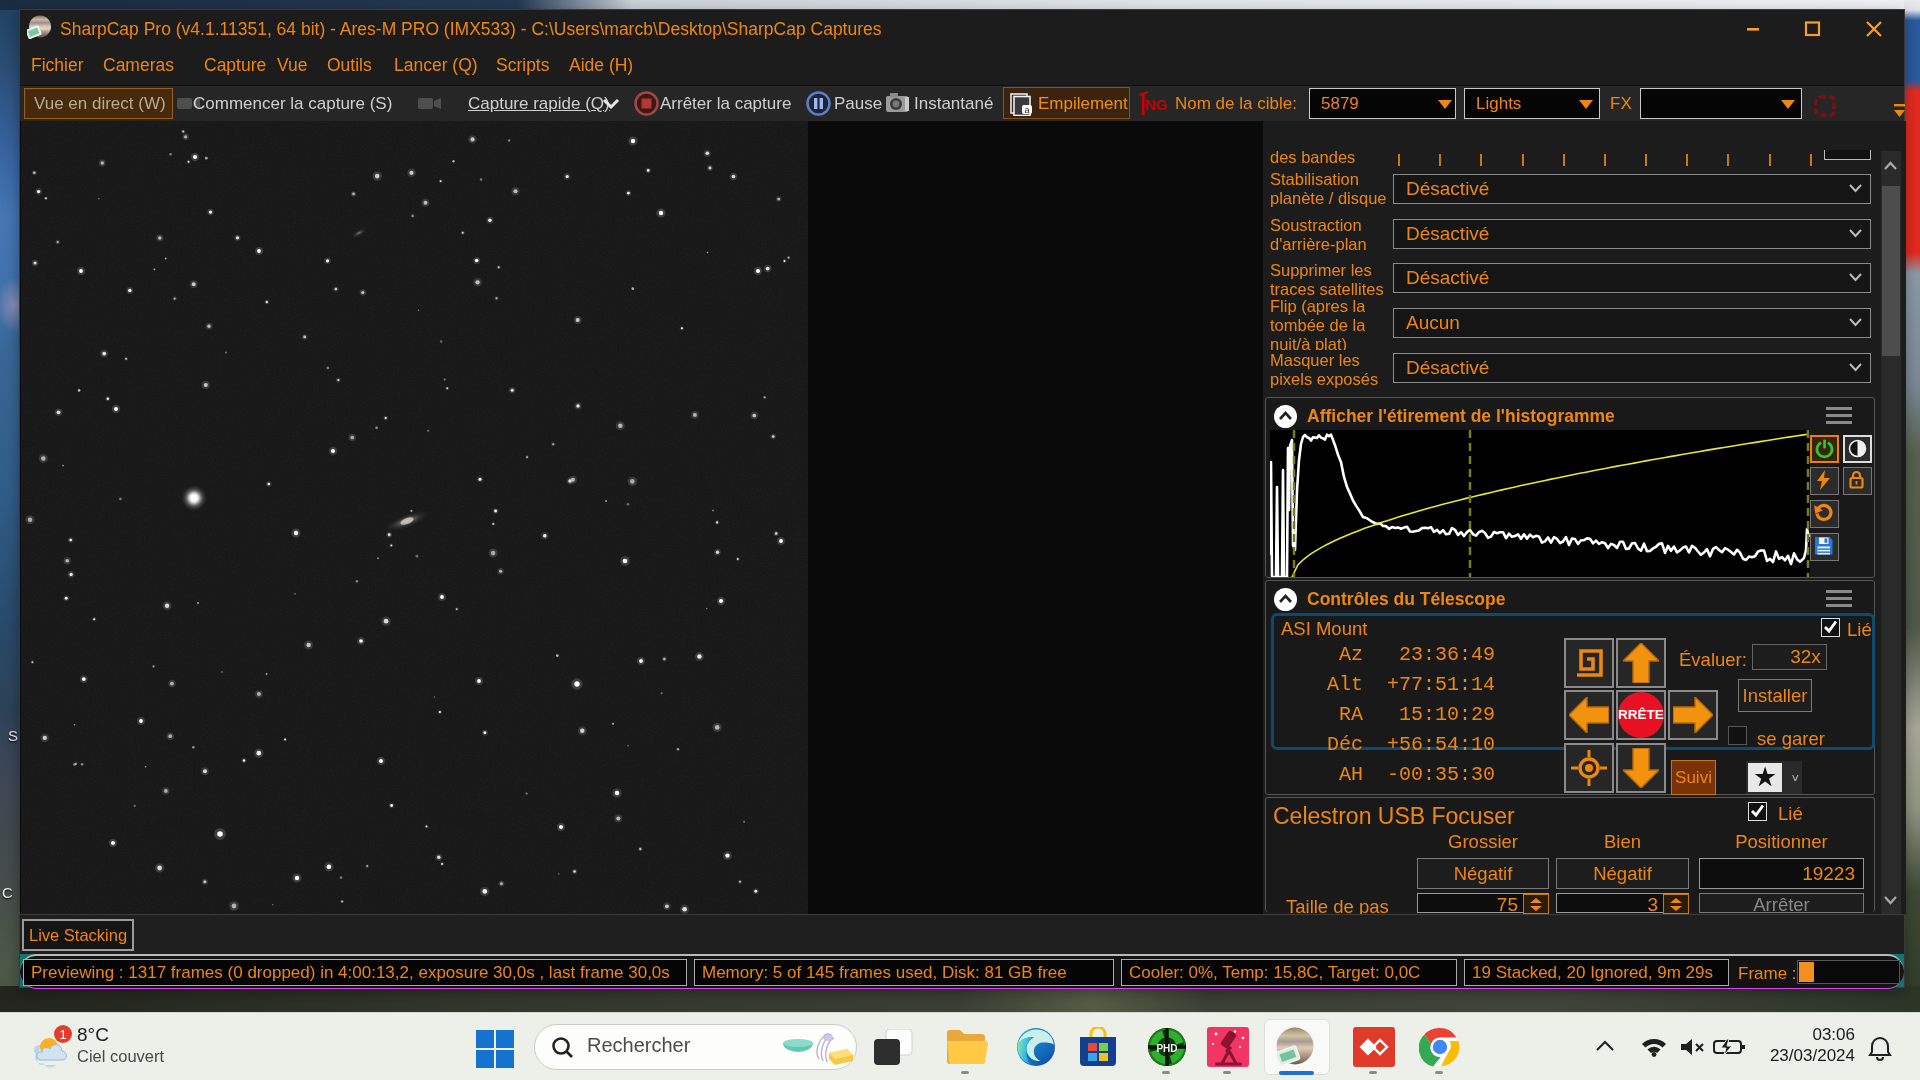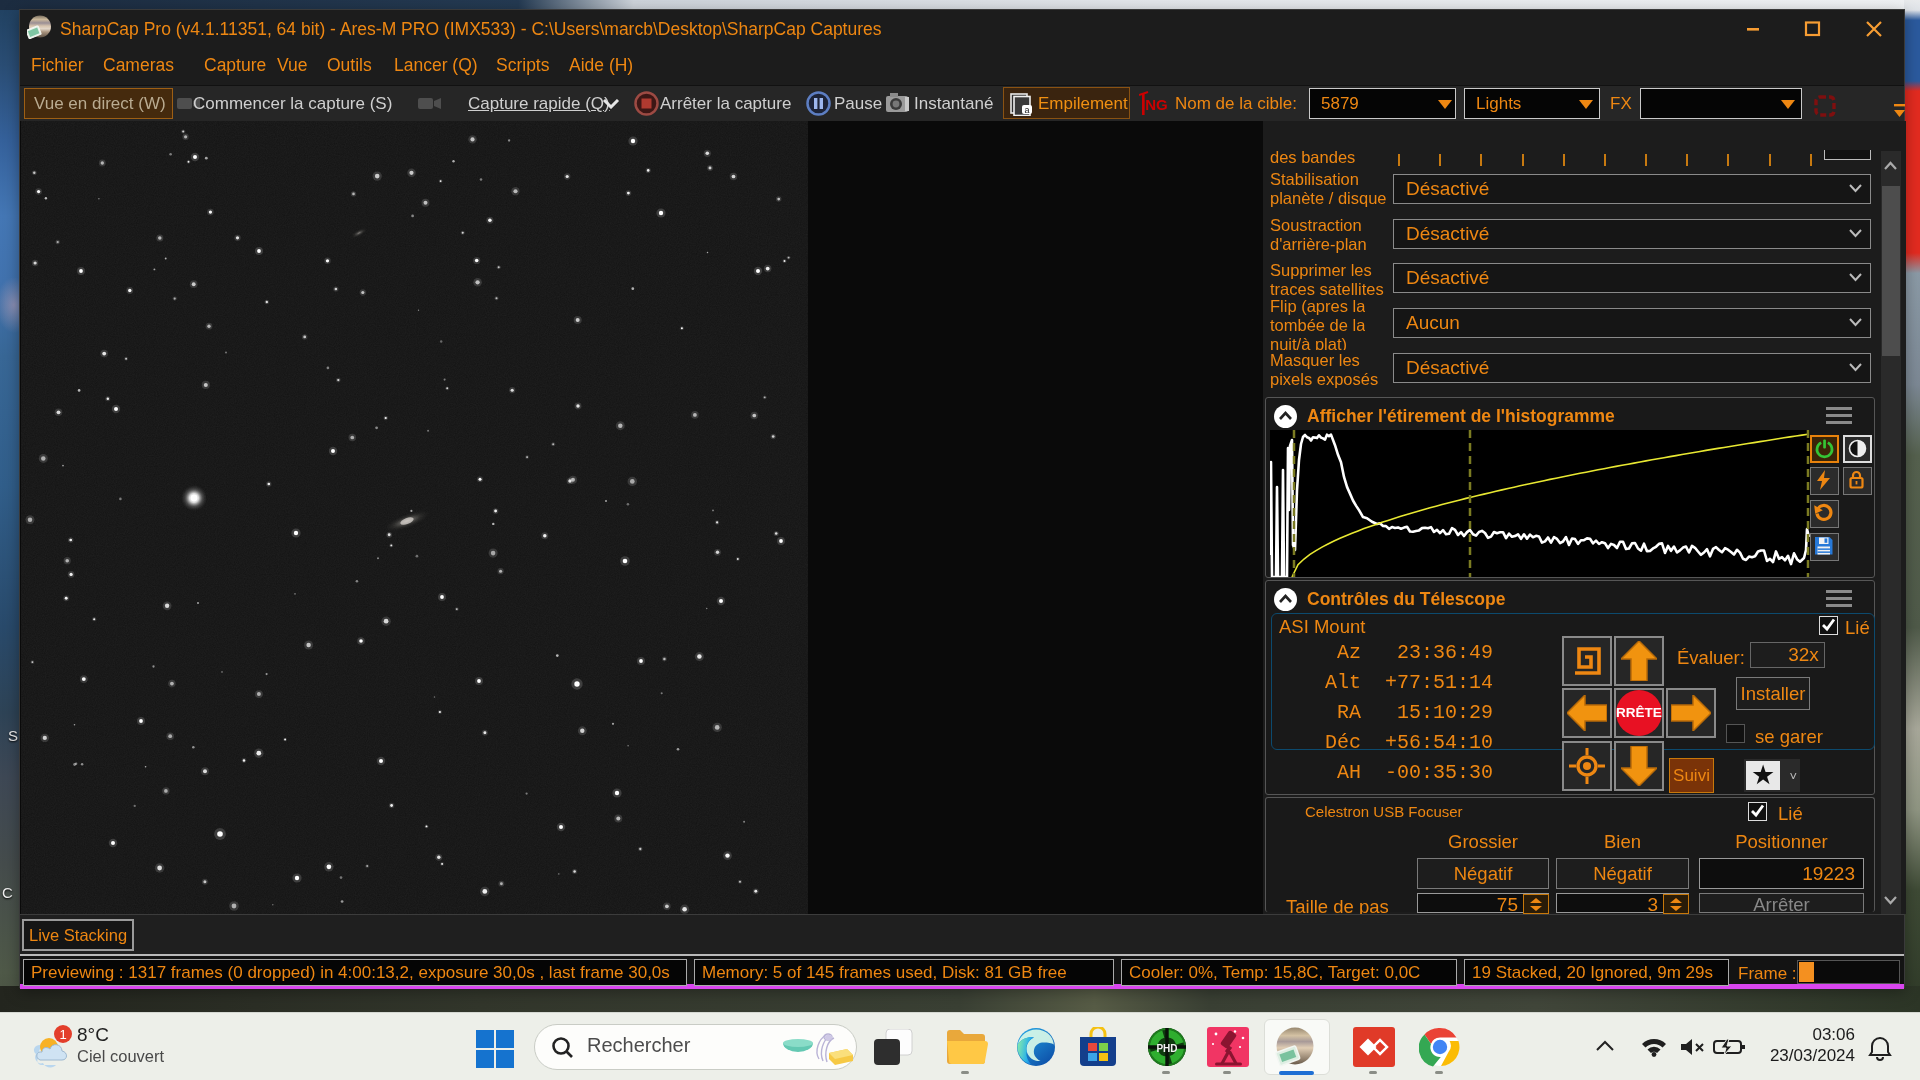--- a/index.html
+++ b/index.html
@@ -50,21 +50,21 @@
 #histplot{position:absolute;left:4px;top:32px;width:540px;height:147px;background:#000;}
 
 #osd{position:absolute;left:884px;top:730px;width:154px;height:158px;background:#1c1c1d;border:1px solid #545456;border-radius:9px;}
 
 #taskbar{position:absolute;left:0;top:1012px;width:1920px;height:68px;background:#edefe9;border-top:1px solid #d5d8d2;}
 #searchpill{position:absolute;left:534px;top:11px;width:323px;height:46px;background:#fdfdfb;border:1px solid #c9ccc5;border-radius:23px;}
 .tbico{position:absolute;top:14px;width:42px;height:40px;}
 .tdot{position:absolute;top:58px;width:8px;height:3px;border-radius:2px;background:#8a8d86;}
 #belowrow{position:absolute;left:0;top:904px;width:100%;height:40px;background:#1f1f1f;border-top:1px solid #3c3c3c;}
 #livestack{position:absolute;left:2px;top:4px;width:112px;height:32px;border:2px solid #9a9a9a;background:#151515;color:#ee8712;font-size:16.5px;line-height:28px;padding-left:5px;white-space:nowrap;}
-#statusbar{position:absolute;left:0;top:944px;width:100%;height:35px;background:#131313;border-top:2px solid #b9b9b9;border-bottom:5px solid #d946ef;}
+#statusbar{position:absolute;left:0;top:944px;width:100%;height:35px;background:#131313;border-top:2px solid #b9b9b9;border-bottom:1px solid #d946ef;border-radius:17px;}
 .sbox{position:absolute;top:3px;height:27px;background:#050505;border:1px solid #aaa;color:#ee8712;font-size:17px;line-height:25px;padding-left:7px;white-space:nowrap;overflow:hidden;}
 </style>
 </head>
 <body>
 <div id="desktop">
   <div id="wp"></div>
   <div id="wp-top"></div>
   <div id="wp-right"></div>
   <div id="wp-bottom"></div>
   <div id="icoS">S</div>
@@ -686,21 +686,21 @@
             </svg>
           </div>
         <div class="phead-title">Contrôles du Télescope</div>
         <svg class="pham" viewBox="0 0 26 17">
             <g fill="#8a8a8a">
               <rect y="0" width="26" height="3"></rect>
               <rect y="7" width="26" height="3"></rect>
               <rect y="14" width="26" height="3"></rect>
             </g>
           </svg>
-        <div style="position:absolute;left:5px;top:32px;width:604px;height:137px;border:1px solid #0c4a6e;border-radius:6px;">
+        <div style="position:absolute;left:5px;top:32px;width:604px;height:137px;border:3px solid #0c4a6e;border-radius:6px;">
           <div style="position:absolute;left:7px;top:2px;font-size:18.5px;">ASI Mount</div>
           <div class="cbx" style="left:547px;top:2px;">
               <svg style="position:absolute;left:1px;top:1px;width:15px;height:14px;" viewBox="0 0 15 14">
                 <path d="M2 7 L6 11 L13 1.5" fill="none" stroke="#fff" stroke-width="2.8"></path>
               </svg>
             </div>
           <div style="position:absolute;left:573px;top:3px;font-size:18.5px;">Lié</div>
           <pre style="position:absolute;left:53px;top:24px;font-family:'Liberation Mono',monospace;font-size:20px;line-height:30px;color:#ee8712;margin:0;"> Az   23:36:49
 Alt  +77:51:14
  RA   15:10:29
@@ -752,21 +752,21 @@
           <div style="position:absolute;left:483px;top:112px;font-size:18.5px;">se garer</div>
           <div class="obtn" style="left:397px;top:144px;width:45px;height:35px;background:#7a3308;border:1px solid #c8780a;font-size:17px;line-height:33px;overflow:hidden;">Suivi</div>
           <div style="position:absolute;left:472px;top:145px;width:56px;height:33px;background:#2a2a2a;">
             <div style="position:absolute;left:2px;top:2px;width:34px;height:29px;background:#e8e8e8;color:#111;font-size:27px;text-align:center;line-height:29px;">★</div>
             <div style="position:absolute;right:3px;top:10px;color:#bbb;font-size:13px;">˅</div>
           </div>
         </div>
       </div>
 
       <div class="psect" id="sect-foc" style="top:676px;height:115px;border-bottom:none;">
-        <div style="position:absolute;left:7px;top:5px;font-size:15px;margin-left:32px;">Celestron USB Focuser</div>
+        <div style="position:absolute;left:7px;top:5px;font-size:23px;">Celestron USB Focuser</div>
         <div class="cbx" style="left:482px;top:4px;">
             <svg style="position:absolute;left:1px;top:1px;width:15px;height:14px;" viewBox="0 0 15 14">
               <path d="M2 7 L6 11 L13 1.5" fill="none" stroke="#fff" stroke-width="2.8"></path>
             </svg>
           </div>
         <div style="position:absolute;left:512px;top:5px;font-size:18.5px;">Lié</div>
         <div style="position:absolute;left:151px;top:33px;width:132px;text-align:center;font-size:18.5px;">Grossier</div>
         <div style="position:absolute;left:290px;top:33px;width:133px;text-align:center;font-size:18.5px;">Bien</div>
         <div style="position:absolute;left:433px;top:33px;width:165px;text-align:center;font-size:18.5px;">Positionner</div>
         <div class="obtn" style="left:151px;top:60px;width:132px;height:31px;font-size:18.5px;line-height:29px;">Négatif</div>

